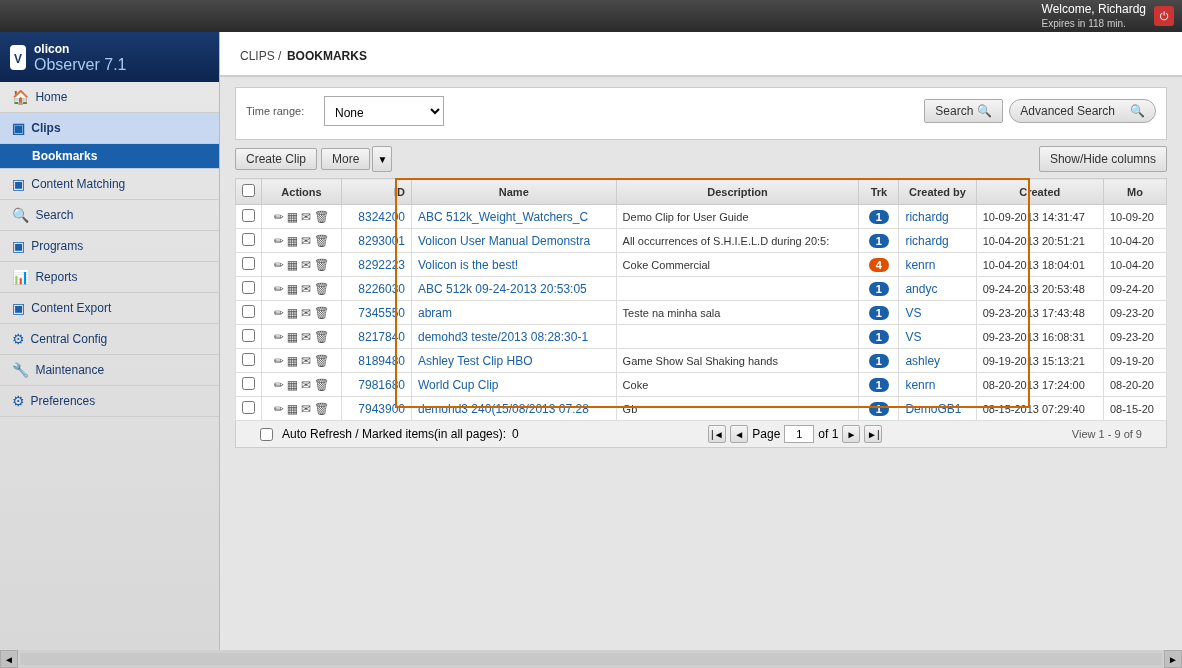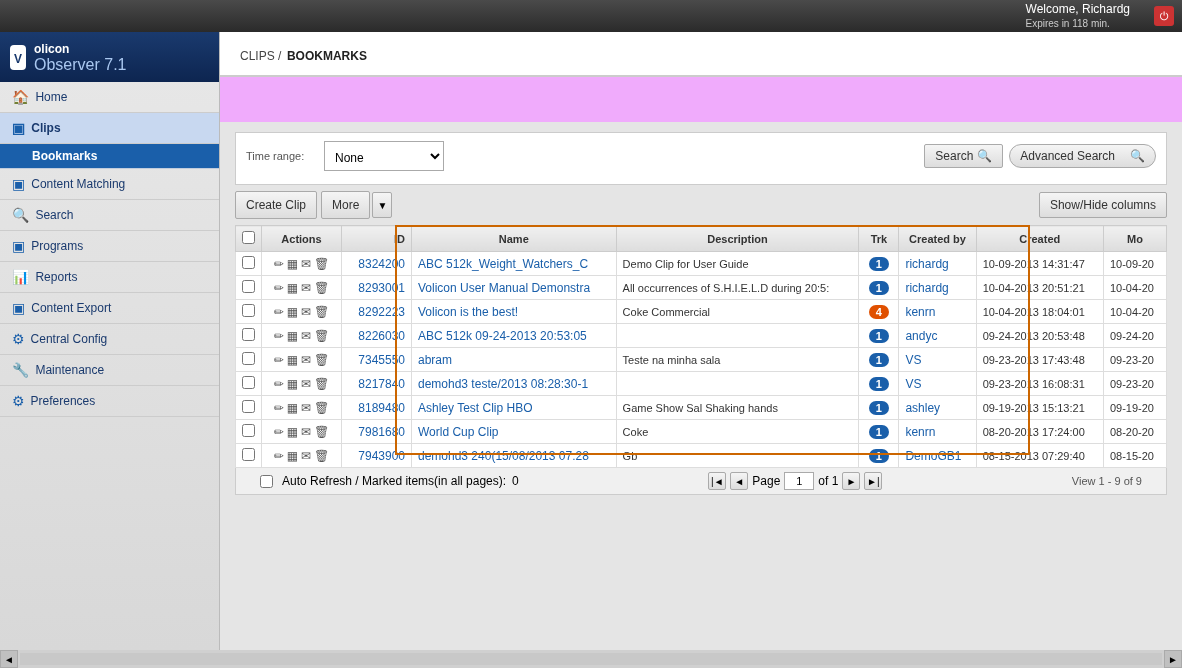--- a/index.html
+++ b/index.html
@@ -9,21 +9,21 @@
     #topbar {
       background: linear-gradient(180deg, #4a4a4a 0%, #2a2a2a 100%);
       height: 32px;
       display: flex;
       align-items: center;
       justify-content: flex-end;
       padding-right: 8px;
       color: #aad4f5;
       font-size: 12px;
     }
-    #topbar .welcome { color: #aad4f5; margin-right: 24px; }
+    #topbar .welcome { color: #aad4f5; margin-right: 8px; }
     #topbar .welcome span { color: #ffffff; }
     #topbar .power-btn {
       width: 20px; height: 20px;
       background: #cc3333;
       border-radius: 3px;
       display: flex; align-items: center; justify-content: center;
       color: white; font-size: 11px; cursor: pointer;
     }
 
     
@@ -97,21 +97,20 @@
       font-weight: normal;
     }
     #page-title strong { color: #222; }
 
     
     #content {
       flex: 1;
       padding: 10px 15px;
       overflow-y: auto;
       background: #e5e5e5;
-      margin-top: 45px;
     }
 
     
     #search-bar-area {
       background: white;
       border: 1px solid #ccc;
       padding: 8px 10px;
       margin-bottom: 6px;
     }
     .search-row { display: flex; align-items: center; gap: 8px; margin-bottom: 5px; }
@@ -134,21 +133,21 @@
     }
 
     
     #toolbar {
       display: flex;
       align-items: center;
       gap: 4px;
       margin-bottom: 6px;
     }
     .toolbar-btn {
-      height: 28px;
+      height: 22px;
       padding: 0 10px;
       border: 1px solid #aaa;
       background: linear-gradient(180deg, #f5f5f5 0%, #ddd 100%);
       cursor: pointer;
       font-size: 12px;
       color: #333;
       border-radius: 2px;
     }
     .toolbar-btn-dropdown {
       height: 26px;

